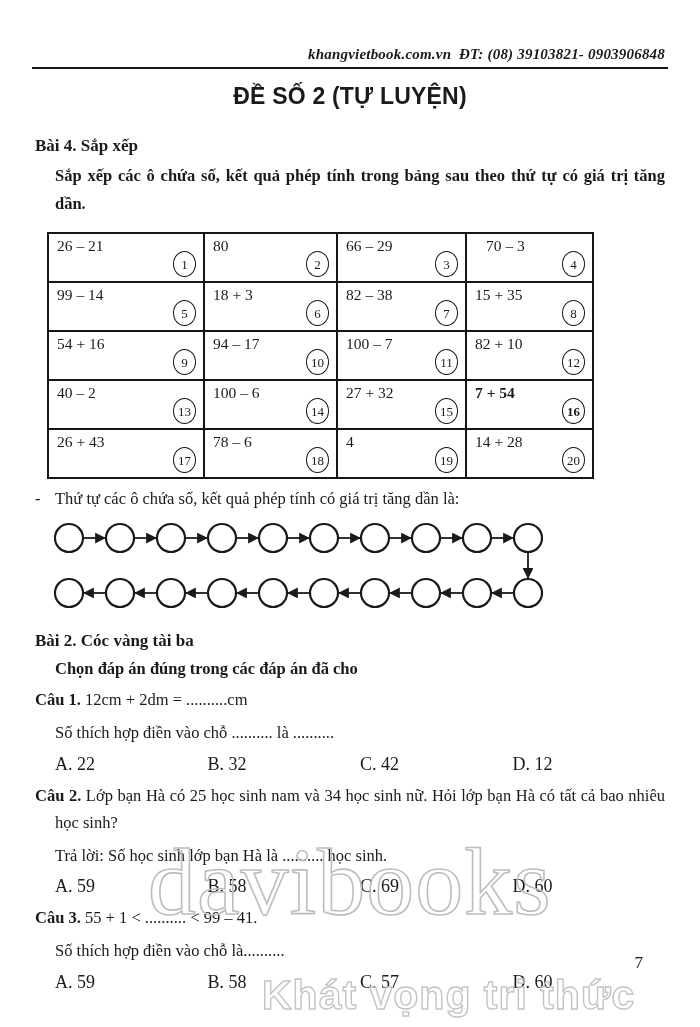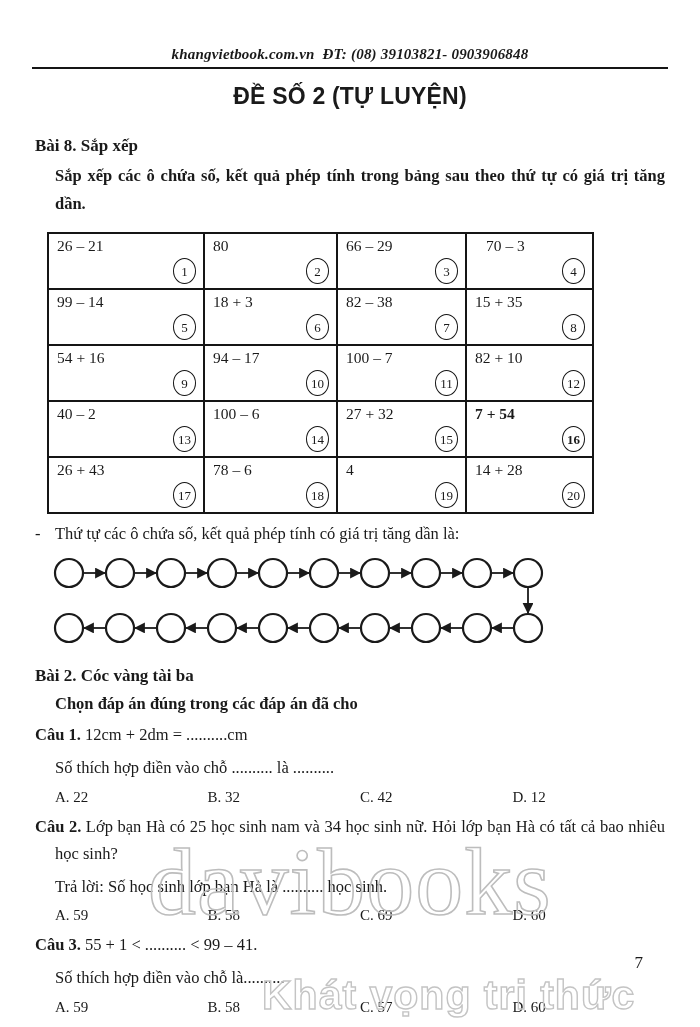--- a/index.html
+++ b/index.html
@@ -9,21 +9,21 @@
     color:#1a1a1a;
     font-family:"Liberation Serif", serif;
     position:relative;
     overflow:hidden;
   }
   .page{position:absolute;inset:0;padding:0 35px;box-sizing:border-box;}
 
   
   .header-line{
     margin-top:46px;
-    text-align:center;
+    text-align:right;
     font-style:italic;
     font-weight:bold;
     font-size:15px;
     letter-spacing:.2px;
   }
   .header-rule{
     border:0;border-top:2px solid #151515;
     margin:4px -3px 0 -3px;
   }
 
@@ -52,21 +52,21 @@
   }
 
   
   table.calc{
     border-collapse:collapse;
     margin:14px 0 0 12px;
     table-layout:fixed;
   }
   table.calc td{
     border:2px solid #151515;
-    height:56px;
+    height:49px;
     vertical-align:top;
     padding:3px 8px;
     font-size:15.5px;
     position:relative;
     box-sizing:border-box;
   }
   td .circled{
     position:absolute;
     right:7px;bottom:4px;
     width:21px;height:24px;
@@ -106,21 +106,21 @@
   .q-extra{
     font-size:16.5px;
     line-height:1.65;
     padding-left:20px;
     margin:6px 0 0 0;
   }
   .options{
     display:grid;
     grid-template-columns:repeat(4,1fr);
     padding-left:20px;
-    font-size:15px;
+    font-size:18px;
     margin:7px 0 0 0;
   }
 
   
   .wm-name{
     position:absolute;left:148px;top:826px;
     font-family:"Liberation Serif", serif;
     font-size:96px;
     font-weight:normal;
     color:rgba(255,255,255,0);
@@ -149,21 +149,21 @@
 </head>
 <body>
 
 <div class="page">
 
   <div class="header-line">khangvietbook.com.vn&nbsp; ĐT: (08) 39103821- 0903906848</div>
   <hr class="header-rule">
 
   <h1 class="doc-title">ĐỀ SỐ 2 (TỰ LUYỆN)</h1>
 
-  <h2 class="bai-heading">Bài 8. Sắp xếp</h2>
+  <h2 class="bai-heading">Bài 4. Sắp xếp</h2>
   <p class="instruction">Sắp xếp các ô chứa số, kết quả phép tính trong bảng sau theo thứ tự có giá trị tăng dần.</p>
 
   <table class="calc">
     <tbody>
         <tr>
           <td style="width: 156px;"><span class="expr">26 – 21</span><span class="circled">1</span></td>
           <td style="width: 133px;"><span class="expr">80</span><span class="circled">2</span></td>
           <td style="width: 129px;"><span class="expr">66 – 29</span><span class="circled">3</span></td>
           <td style="width: 127px; padding-left: 19px;"><span class="expr">70 – 3</span><span class="circled">4</span></td>
         </tr>

